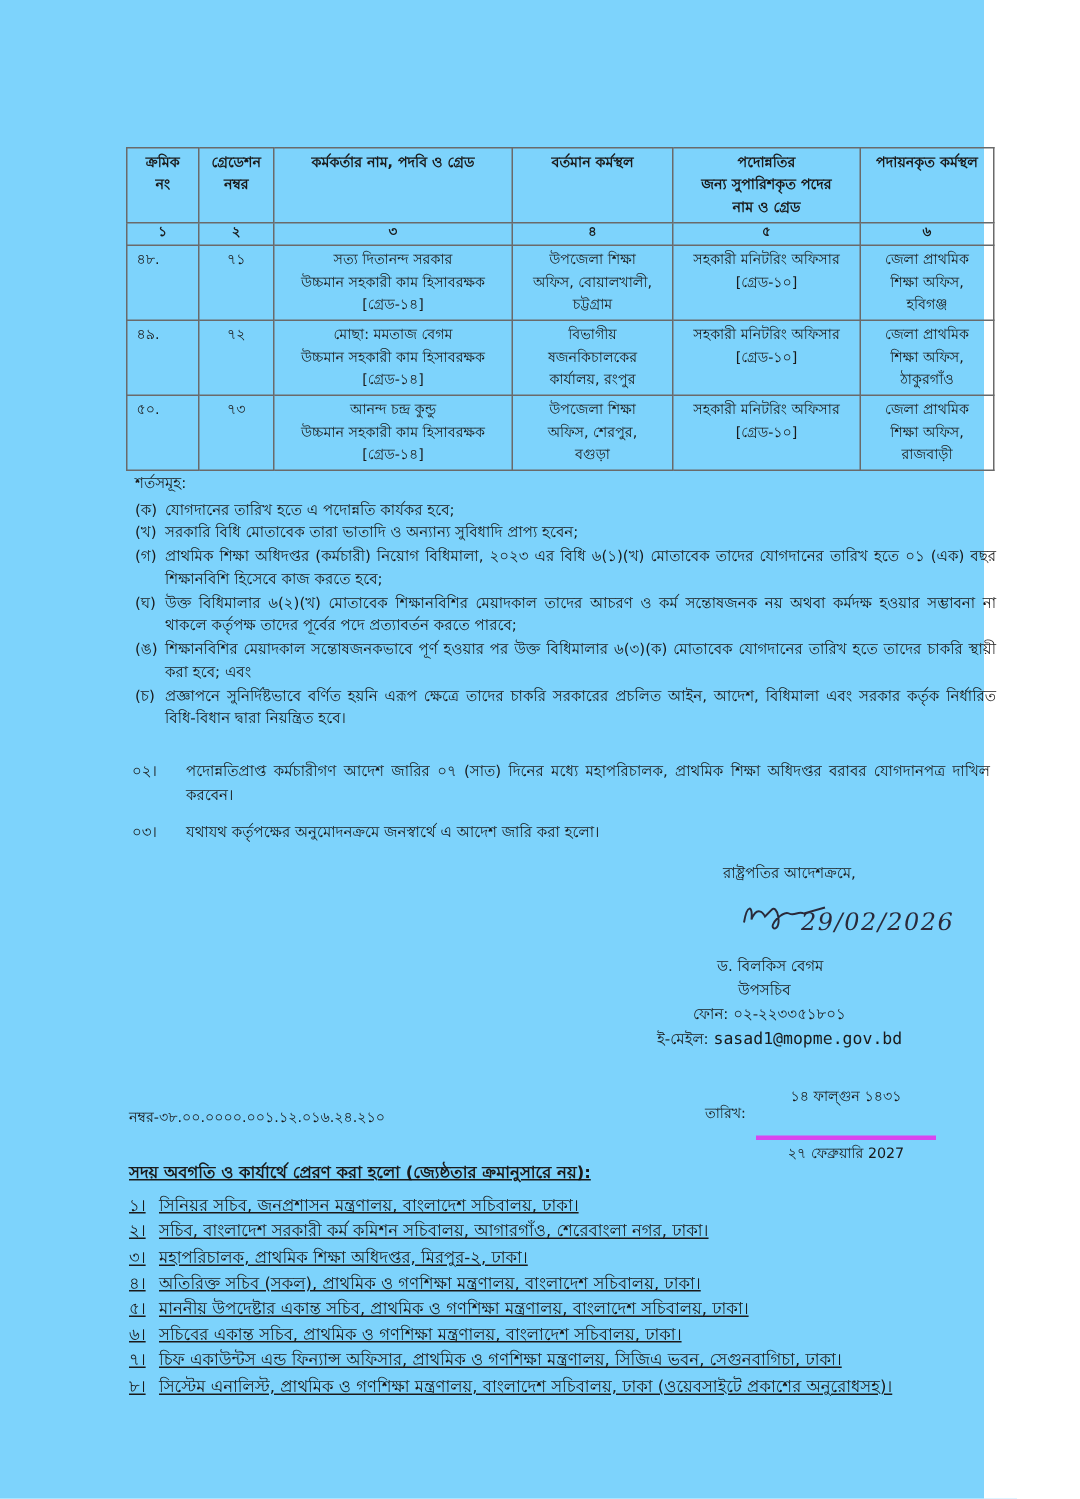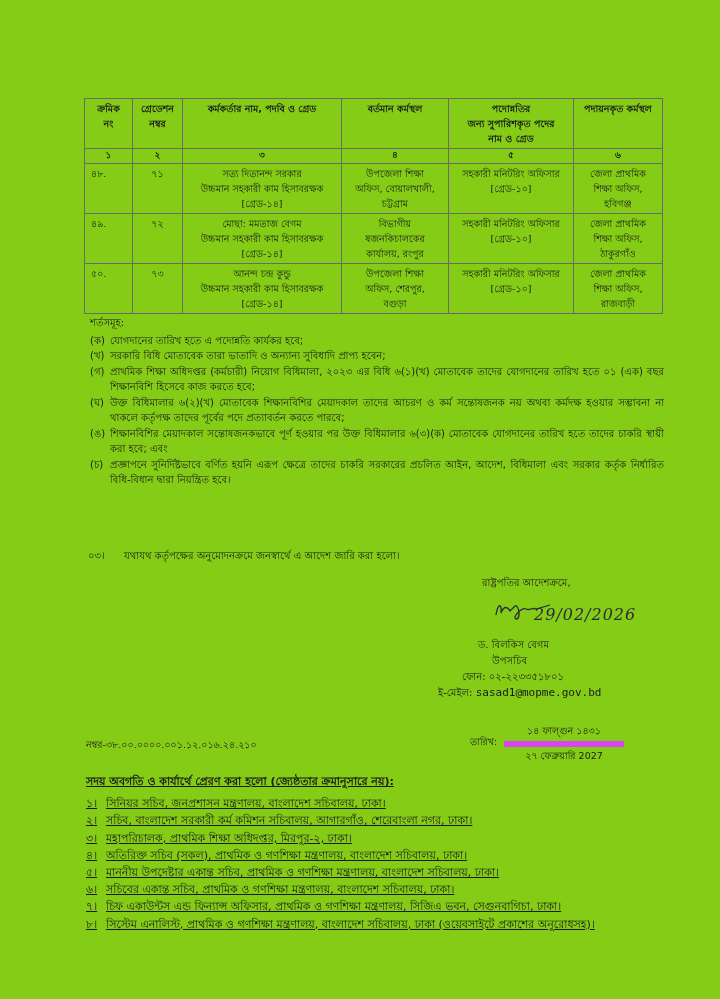--- a/index.html
+++ b/index.html
@@ -1,20 +1,20 @@
 <!DOCTYPE html>
 <html><head>
 <meta charset="utf-8">
 <style>
   html, body { margin:0; padding:0; background:#ffffff; }
   body {
     width:720px; height:999px; position:relative; overflow:hidden;
     font-family: "DejaVu Sans", sans-serif; color:#1a1a1a; font-size:10.5px;
   }
-  .page { position:absolute; left:0; top:0; width:720px; height:999px; background:#84cc16; }
+  .page { position:absolute; left:0; top:0; width:656px; height:999px; background:#7dd3fc; }
 
   
   table.promo {
     position:absolute; left:84px; top:98px; width:578px;
     border-collapse:collapse; table-layout:fixed; font-size:9.5px; line-height:15px;
   }
   table.promo th, table.promo td { border:1px solid #6a6a6a; text-align:center; vertical-align:top; padding:2px 3px; }
   table.promo th { font-weight:bold; height:43px; }
   table.promo tr.numrow td { font-weight:bold; padding:0 3px; height:14px; line-height:13px; font-size:9px; }
   table.promo td.sl { text-align:left; padding-left:6px; }
@@ -40,21 +40,21 @@
   .sig .desig { position:absolute; left:72px; top:78px; white-space:nowrap; }
   .sig .phone { position:absolute; left:42px; top:94px; white-space:nowrap; }
   .sig .email { position:absolute; left:18px; top:110px; white-space:nowrap; }
   .sig .email .em { font-family:"DejaVu Sans Mono", monospace; font-size:11px; }
 
   
   .memo { position:absolute; left:86px; top:738px; font-size:9.5px; }
   .datebox { position:absolute; left:470px; top:724px; width:190px; height:36px; font-size:9.5px; }
   .datebox .lbl { position:absolute; left:0; top:11px; }
   .datebox .frac { position:absolute; left:34px; top:0; width:120px; text-align:center; }
-  .datebox .frac .top { border-bottom:6px solid #d946ef; padding-bottom:2px; }
+  .datebox .frac .top { border-bottom:3px solid #d946ef; padding-bottom:18px; }
   .datebox .frac .bot { padding-top:2px; }
 
   
   .dist { position:absolute; left:86px; top:773px; width:580px; font-size:11px; line-height:17.2px;text-decoration:underline; }
   .dist .dtitle { font-weight:bold; margin-bottom:5px; }
   .ditem { display:flex; }
   .ditem .dn { flex:0 0 20px; }
   .ditem .dt { flex:1; }
 </style>
 </head>
@@ -196,20 +196,24 @@
     <div class="cond">
       <span class="mk">(ঙ)</span>
       <span class="tx">শিক্ষানবিশির মেয়াদকাল সন্তোষজনকভাবে পূর্ণ হওয়ার পর উক্ত বিধিমালার ৬(৩)(ক) মোতাবেক যোগদানের তারিখ হতে তাদের চাকরি স্থায়ী করা হবে; এবং</span>
     </div>
     <div class="cond">
       <span class="mk">(চ)</span>
       <span class="tx">প্রজ্ঞাপনে সুনির্দিষ্টভাবে বর্ণিত হয়নি এরূপ ক্ষেত্রে তাদের চাকরি সরকারের প্রচলিত আইন, আদেশ, বিধিমালা এবং সরকার কর্তৃক নির্ধারিত বিধি-বিধান দ্বারা নিয়ন্ত্রিত হবে।</span>
     </div>
   </div>
 
+  <div class="para" style="top:507px">
+    <span class="pn">০২।</span>
+    <span class="pt">পদোন্নতিপ্রাপ্ত কর্মচারীগণ আদেশ জারির ০৭ (সাত) দিনের মধ্যে মহাপরিচালক, প্রাথমিক শিক্ষা অধিদপ্তর বরাবর যোগদানপত্র দাখিল করবেন।</span>
+  </div>
   <div class="para" style="top:548px">
     <span class="pn">০৩।</span>
     <span class="pt">যথাযথ কর্তৃপক্ষের অনুমোদনক্রমে জনস্বার্থে এ আদেশ জারি করা হলো।</span>
   </div>
 
   <div class="sig">
     <span class="order">রাষ্ট্রপতির আদেশক্রমে,</span>
     <svg class="scribble" viewBox="0 0 60 26">
       <path d="M4 18 C6 6, 10 6, 9 16 C12 8, 16 10, 18 14 L22 10 C26 4, 30 22, 24 22 C20 20, 30 10, 34 12 C38 14, 40 10, 44 12 L58 8" fill="none" stroke="#2a2a3a" stroke-width="1.3"></path>
     </svg>

